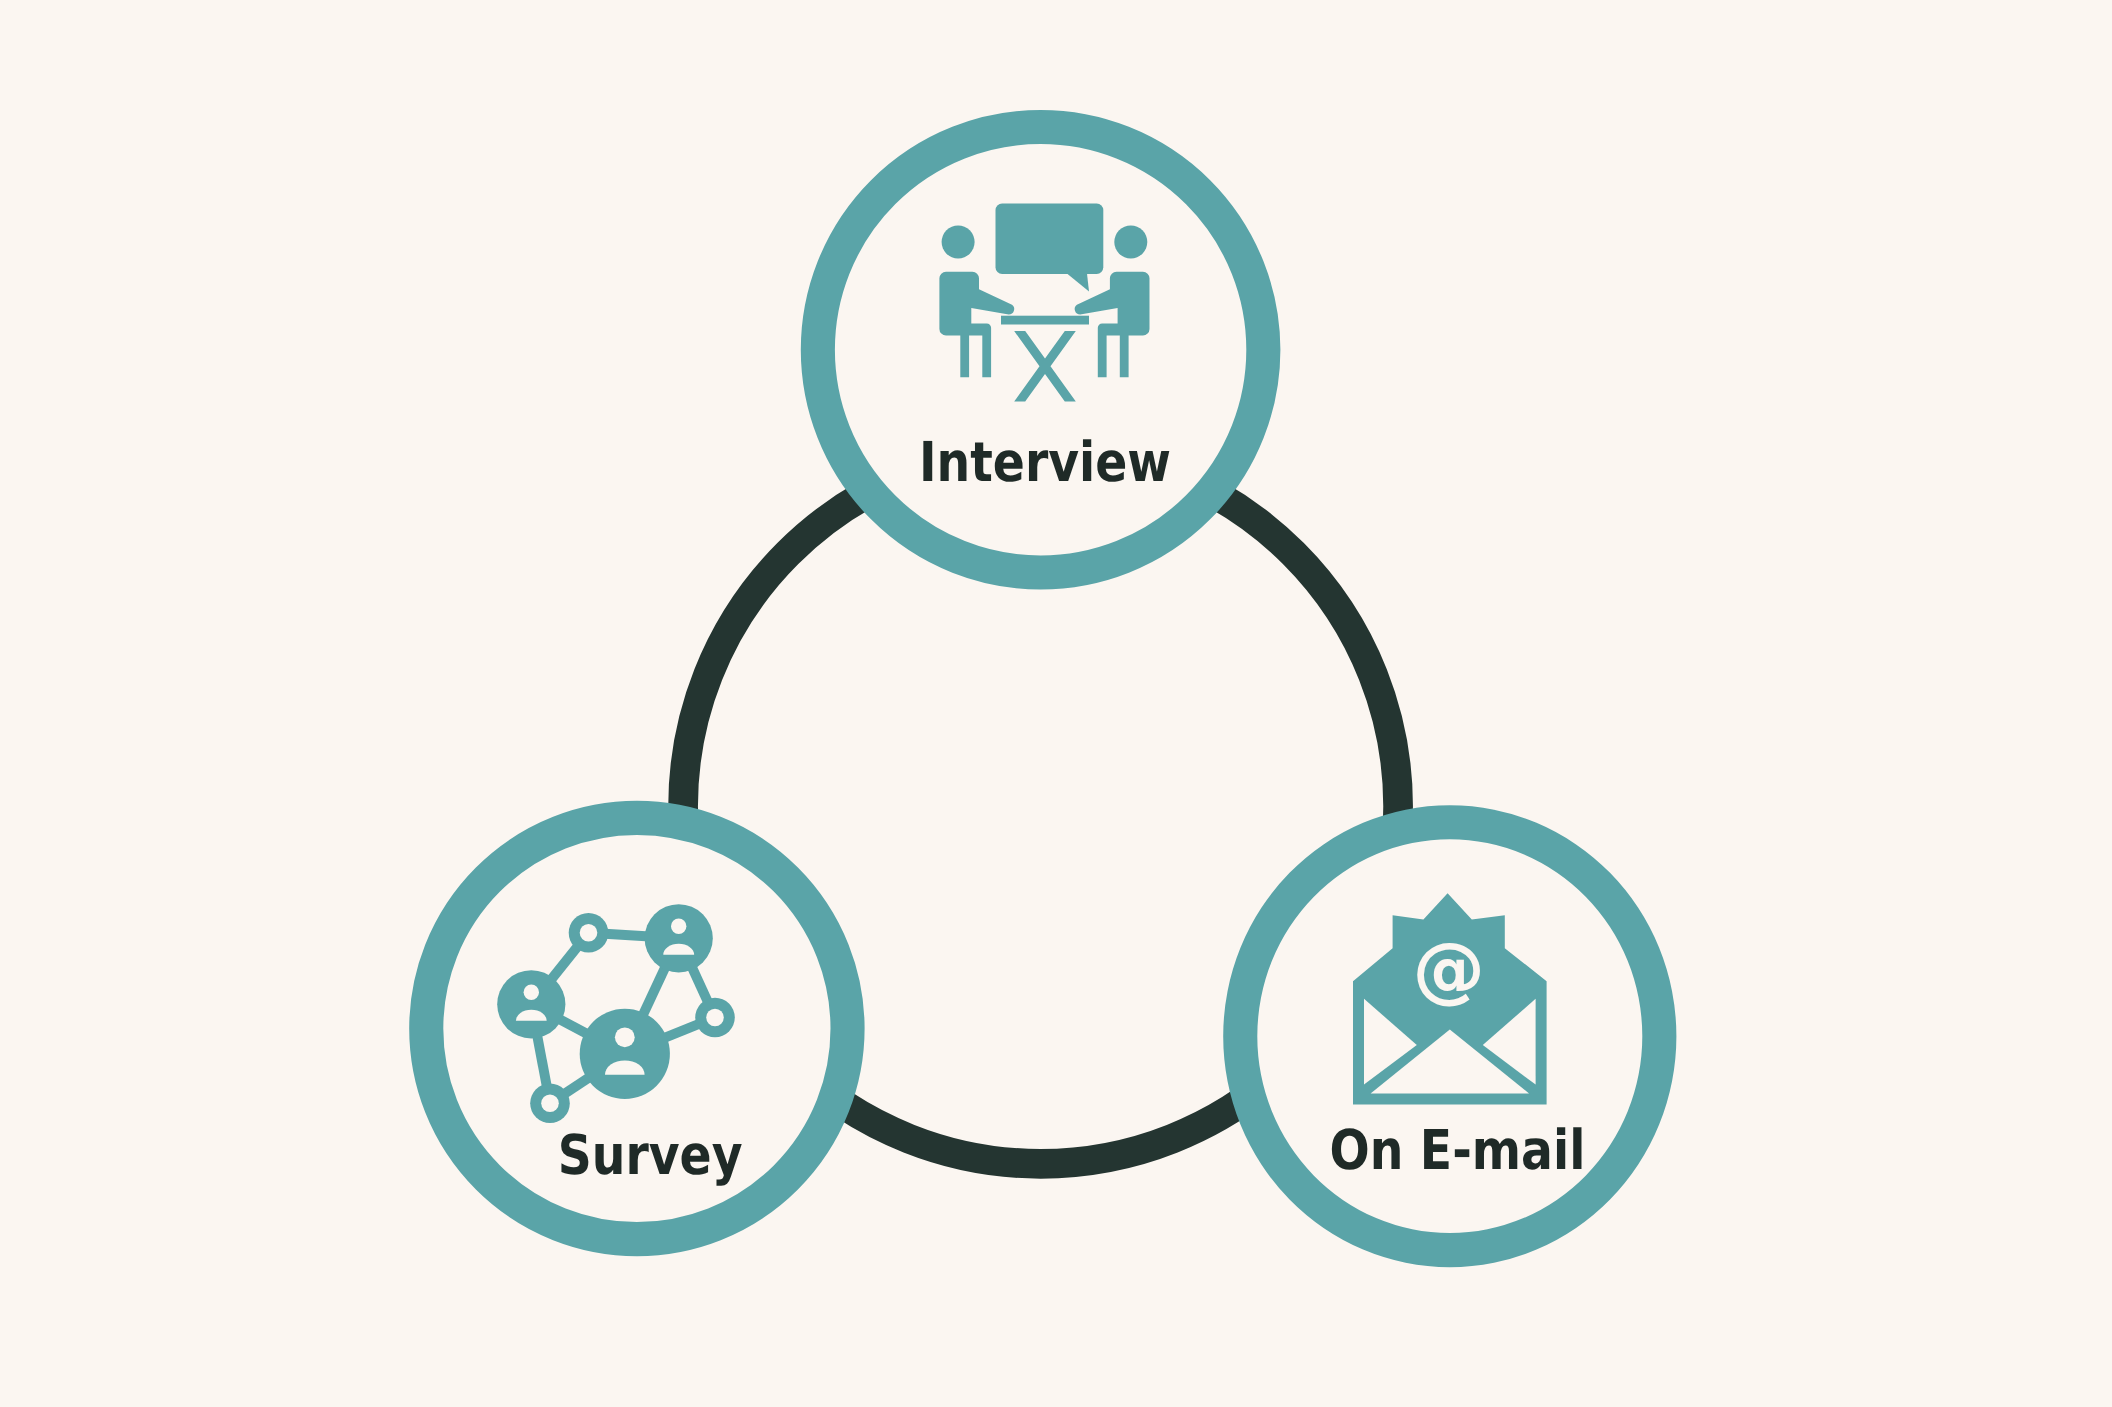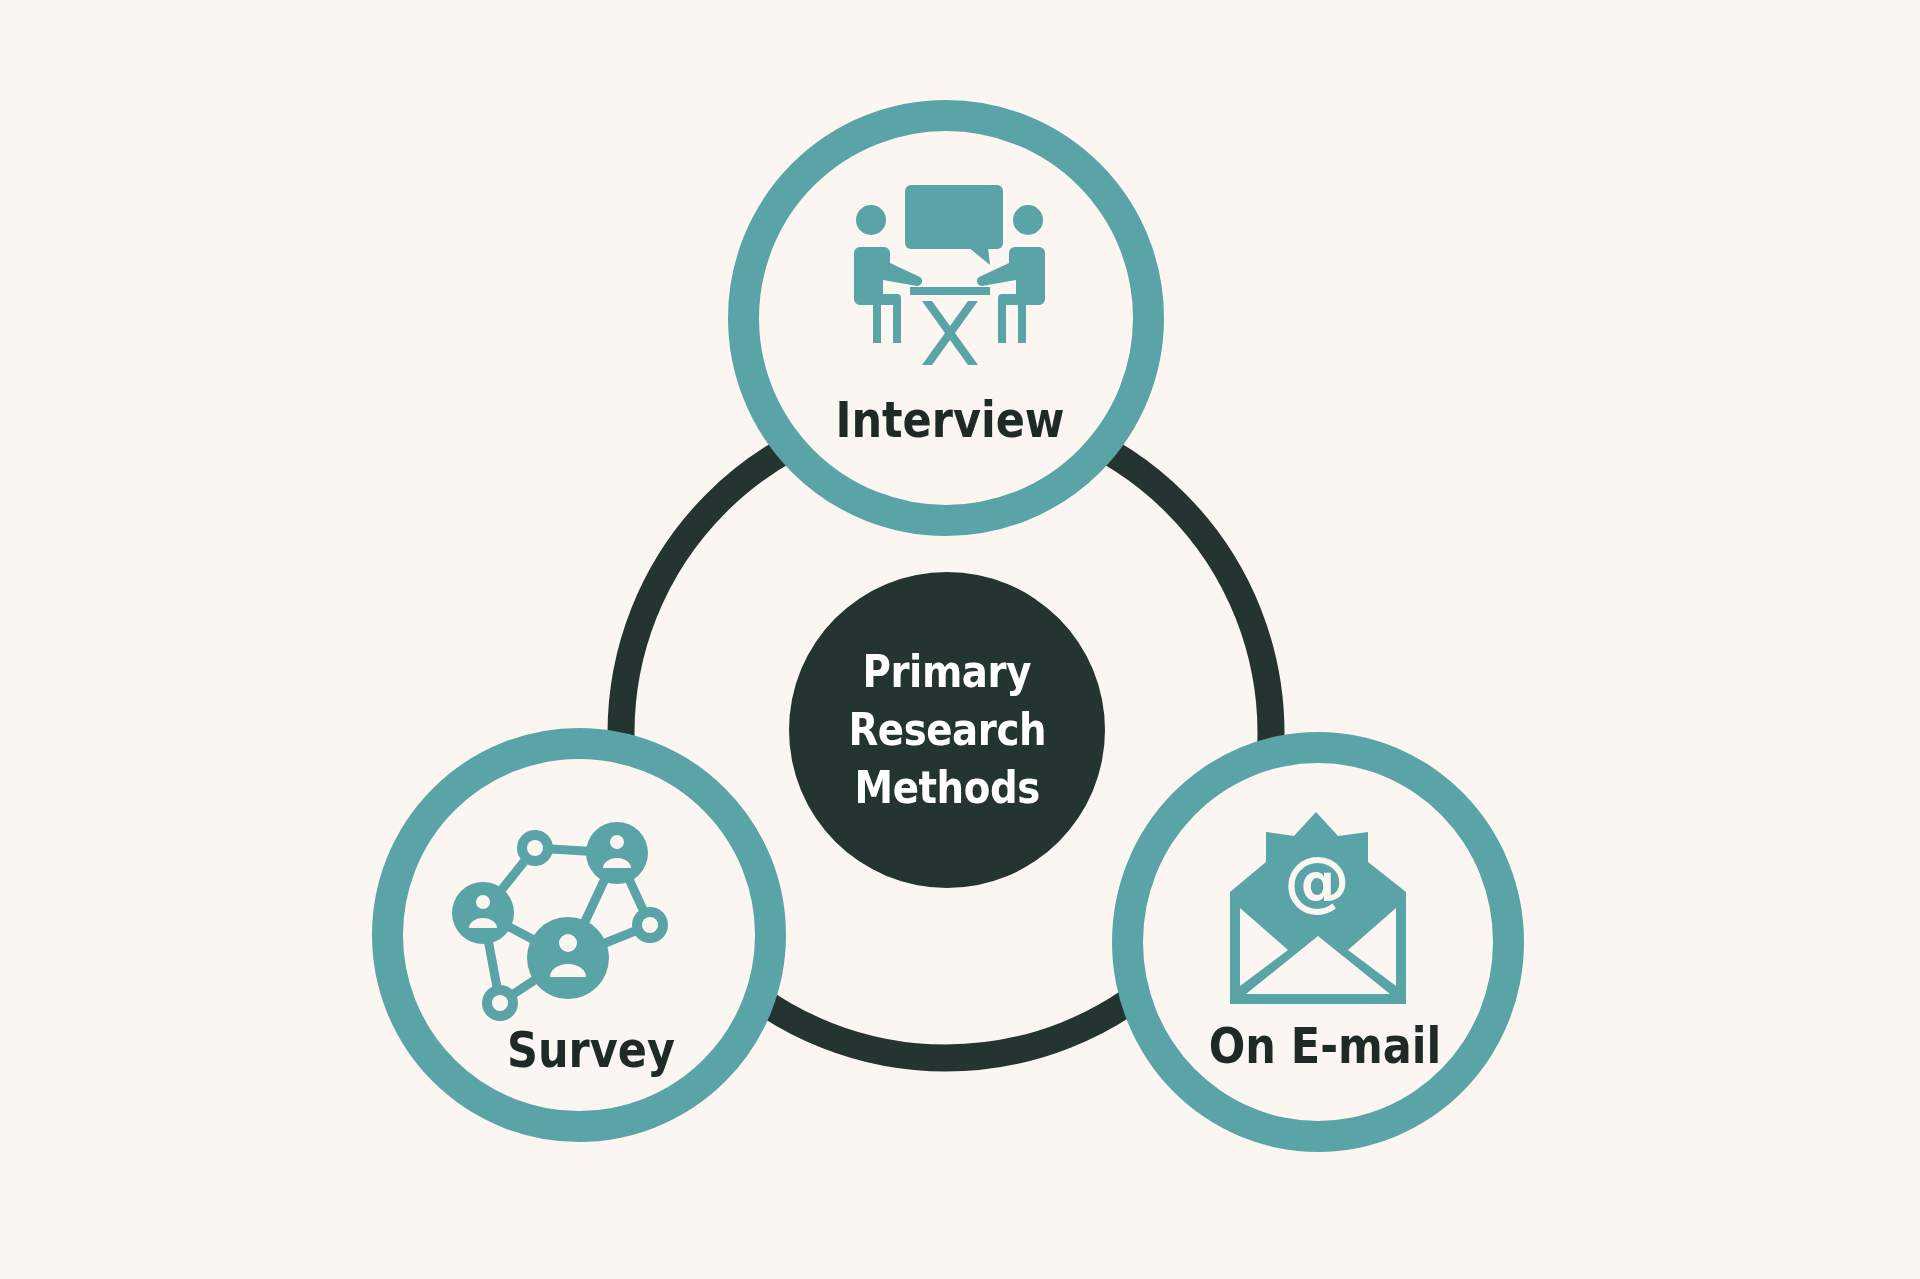--- a/index.html
+++ b/index.html
@@ -44,25 +44,20 @@
 </style>
 </head>
 <body>
 
 <div class="stage">
 
   <svg class="ring-svg" width="1920" height="1279">
     <circle cx="946" cy="733" r="325" fill="none" stroke="#243531" stroke-width="27"></circle>
   </svg>
 
-  <div class="hub" style="left:789px; top:572px; width:316px; height:316px;">
-    <div class="hub-line">Primary</div>
-    <div class="hub-line">Research</div>
-    <div class="hub-line">Methods</div>
-  </div>
 
   <div class="node" style="left:728px; top:100px; width:436px; height:436px;"></div>
   <svg class="icon" style="left:850px; top:183px;" width="200" height="200" viewBox="0 0 200 200">
     <g fill="#5aa4a8">
 
       <rect x="55" y="2" width="98" height="64" rx="6"></rect>
       <polygon points="118,64 138,64 140,82"></polygon>
 
       <circle cx="21" cy="37" r="15"></circle>
       <path d="M4,64 h30 a6,6 0 0 1 6,6 v10 l30,14 a5,5 0 0 1 -3,9 l-34,-6 v14 h14 a4,4 0 0 1 4,4 v45 h-8 v-38 h-12 v38 h-8 v-38 h-13 a6,6 0 0 1 -6,-6 v-46 a6,6 0 0 1 6,-6 z"></path>

